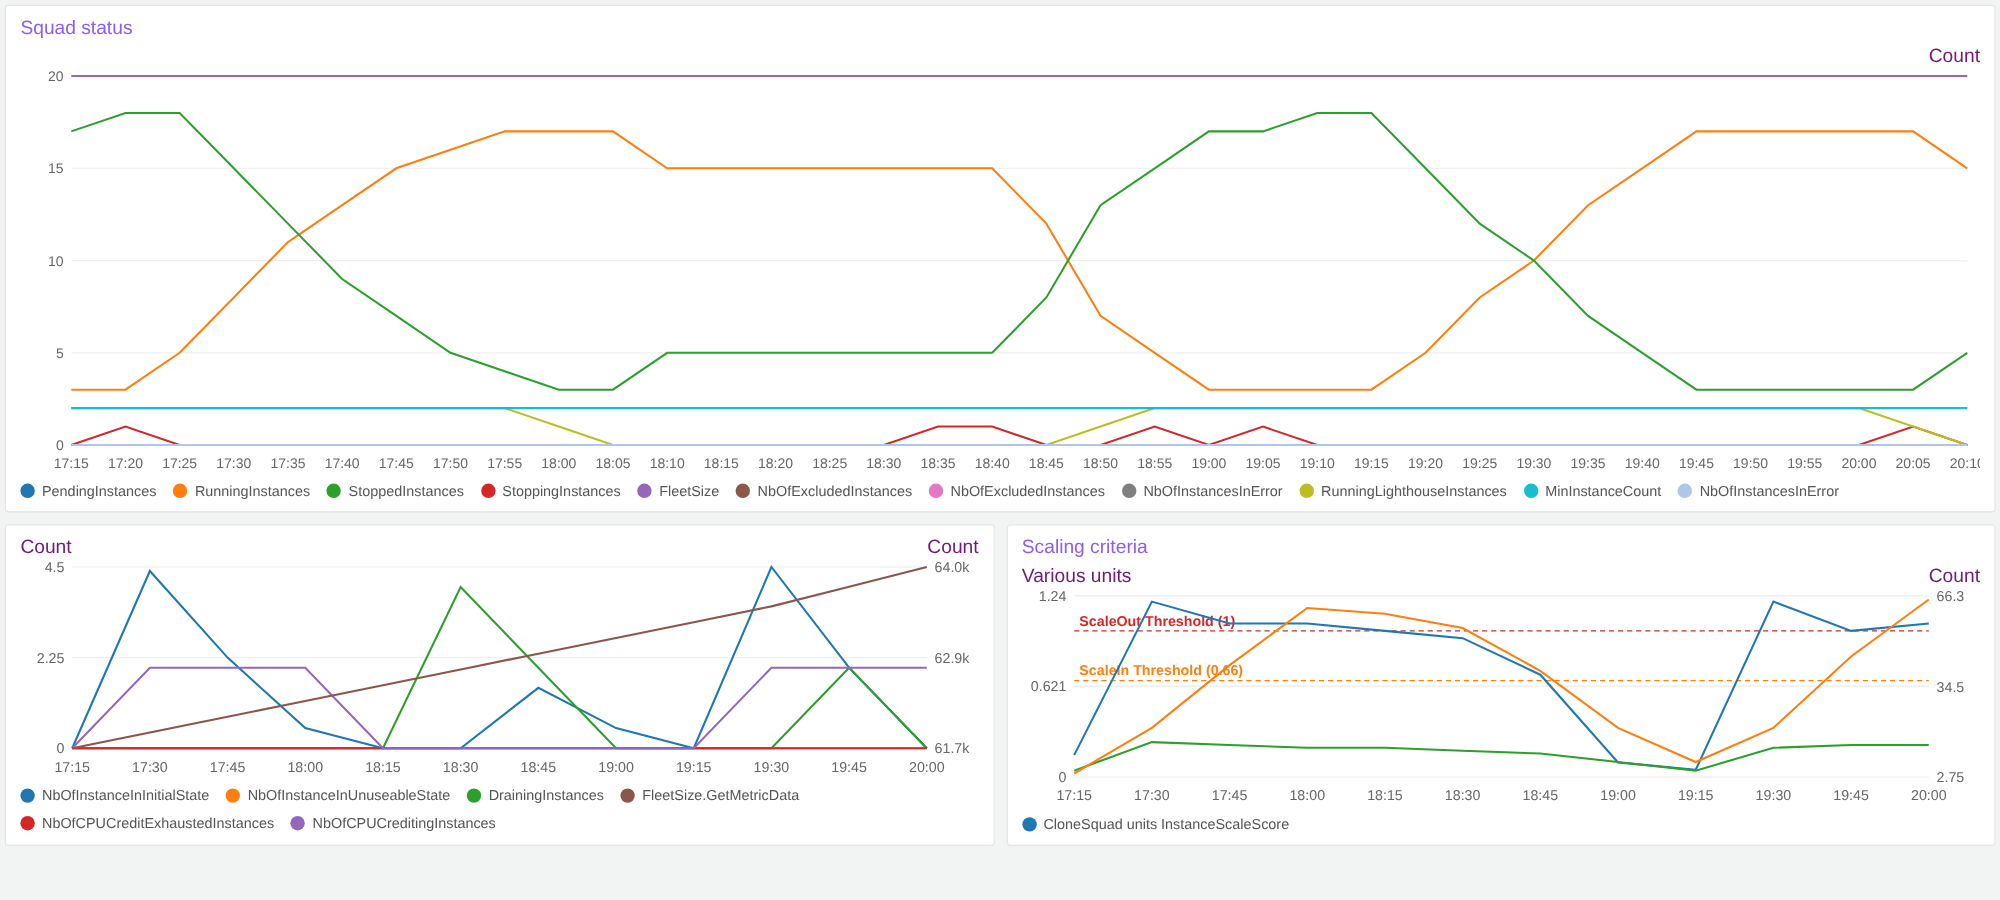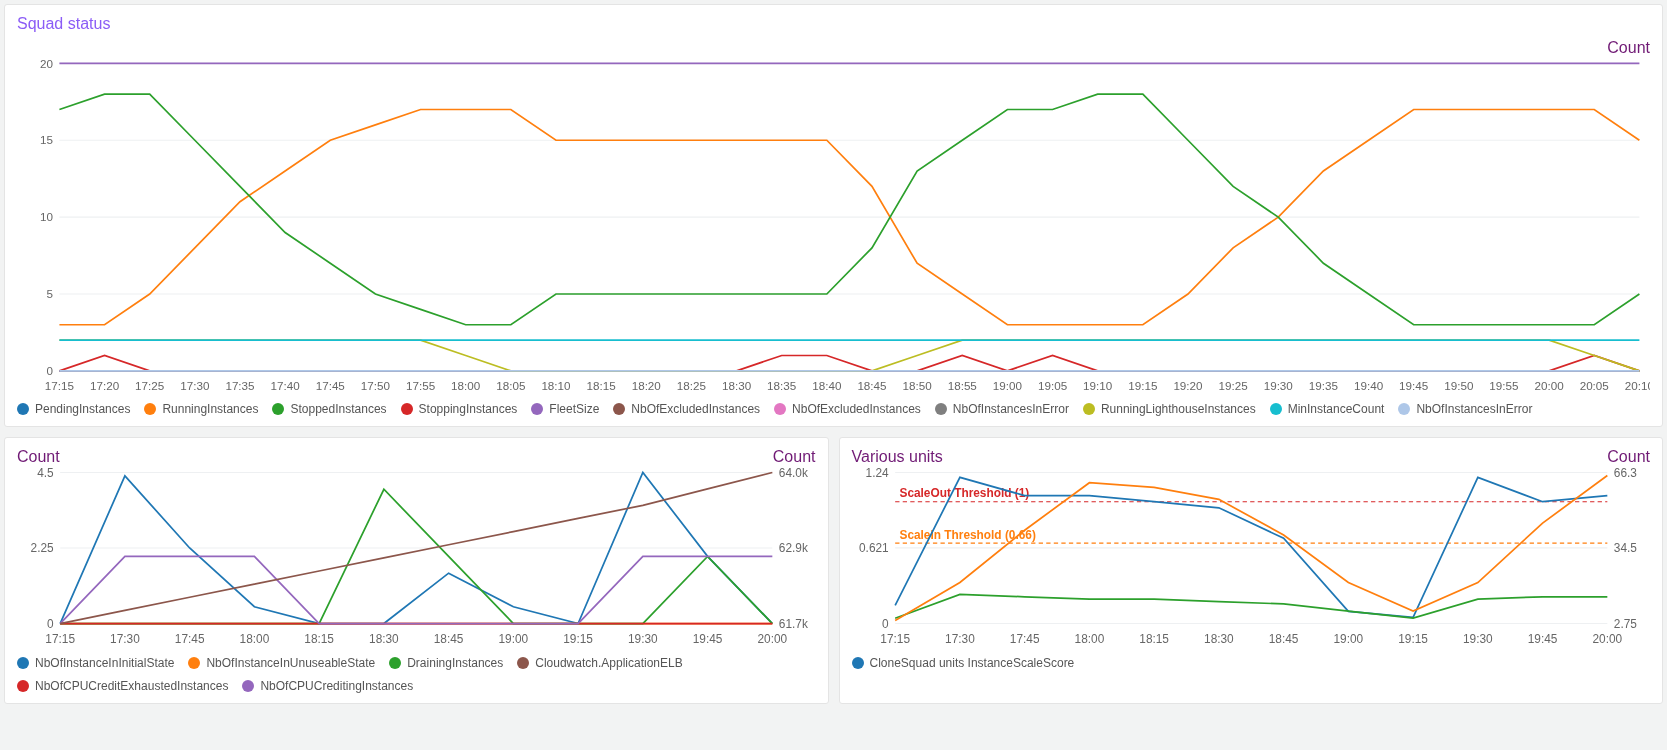--- a/index.html
+++ b/index.html
@@ -180,34 +180,35 @@
         <div class="legend-item">
           <span class="swatch" style="background: rgb(255, 127, 14);"></span>
           <span>NbOfInstanceInUnuseableState</span>
         </div>
         <div class="legend-item">
           <span class="swatch" style="background: rgb(44, 160, 44);"></span>
           <span>DrainingInstances</span>
         </div>
         <div class="legend-item">
           <span class="swatch" style="background: rgb(140, 86, 75);"></span>
-          <span>Cloudwatch.ApplicationELB</span>
+          <span>FleetSize.GetMetricData</span>
         </div>
         <div class="legend-item">
           <span class="swatch" style="background: rgb(214, 39, 40);"></span>
           <span>NbOfCPUCreditExhaustedInstances</span>
         </div>
         <div class="legend-item">
           <span class="swatch" style="background: rgb(148, 103, 189);"></span>
           <span>NbOfCPUCreditingInstances</span>
         </div>
       </div>
   </div>
 
   <div class="panel">
+    <h3 class="panel-title">Scaling criteria</h3>
     <div class="axis-row">
       <span class="axis-label">Various units</span>
       <span class="axis-label">Count</span>
     </div>
     <div class="chart" id="chart-right">
         <svg viewBox="0 0 740 170" preserveAspectRatio="none">
           <line x1="40" y1="146" x2="700" y2="146" stroke="#eef0f2"></line>
           <text x="34" y="150" text-anchor="end" class="ytick">0</text>
           <line x1="40" y1="75.88709677419354" x2="700" y2="75.88709677419354" stroke="#eef0f2"></line>
           <text x="34" y="79.88709677419354" text-anchor="end" class="ytick">0.621</text>

